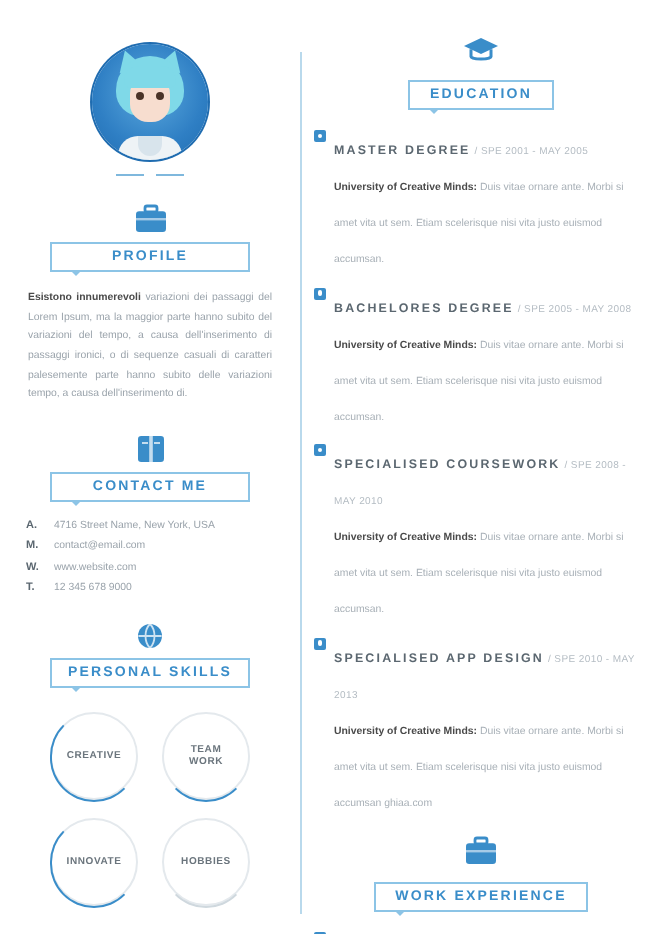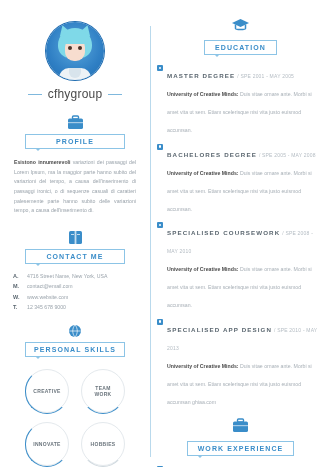--- a/index.html
+++ b/index.html
@@ -153,21 +153,20 @@
         <div class="av-fringe"></div>
         <div class="av-eye-l"></div>
         <div class="av-eye-r"></div>
         <div class="av-body"></div>
         <div class="av-collar"></div>
       </div>
     </div>
 
     <div class="name-row">
       <span class="dash"></span>
-      <span class="name">cfhygroup</span>
       <span class="dash"></span>
     </div>
 
     <div class="sec-left">
       <div class="sec-icon">
         <svg width="17" height="15" viewBox="0 0 17 15">
           <rect x="5.5" y="1" width="6" height="3" rx="1" fill="none" stroke="#3a8dc9" stroke-width="1.4"></rect>
           <rect x="1" y="3.6" width="15" height="10.4" rx="1.6" fill="#3a8dc9"></rect>
           <rect x="1" y="7" width="15" height="1.2" fill="#ffffff" opacity=".55"></rect>
         </svg>

